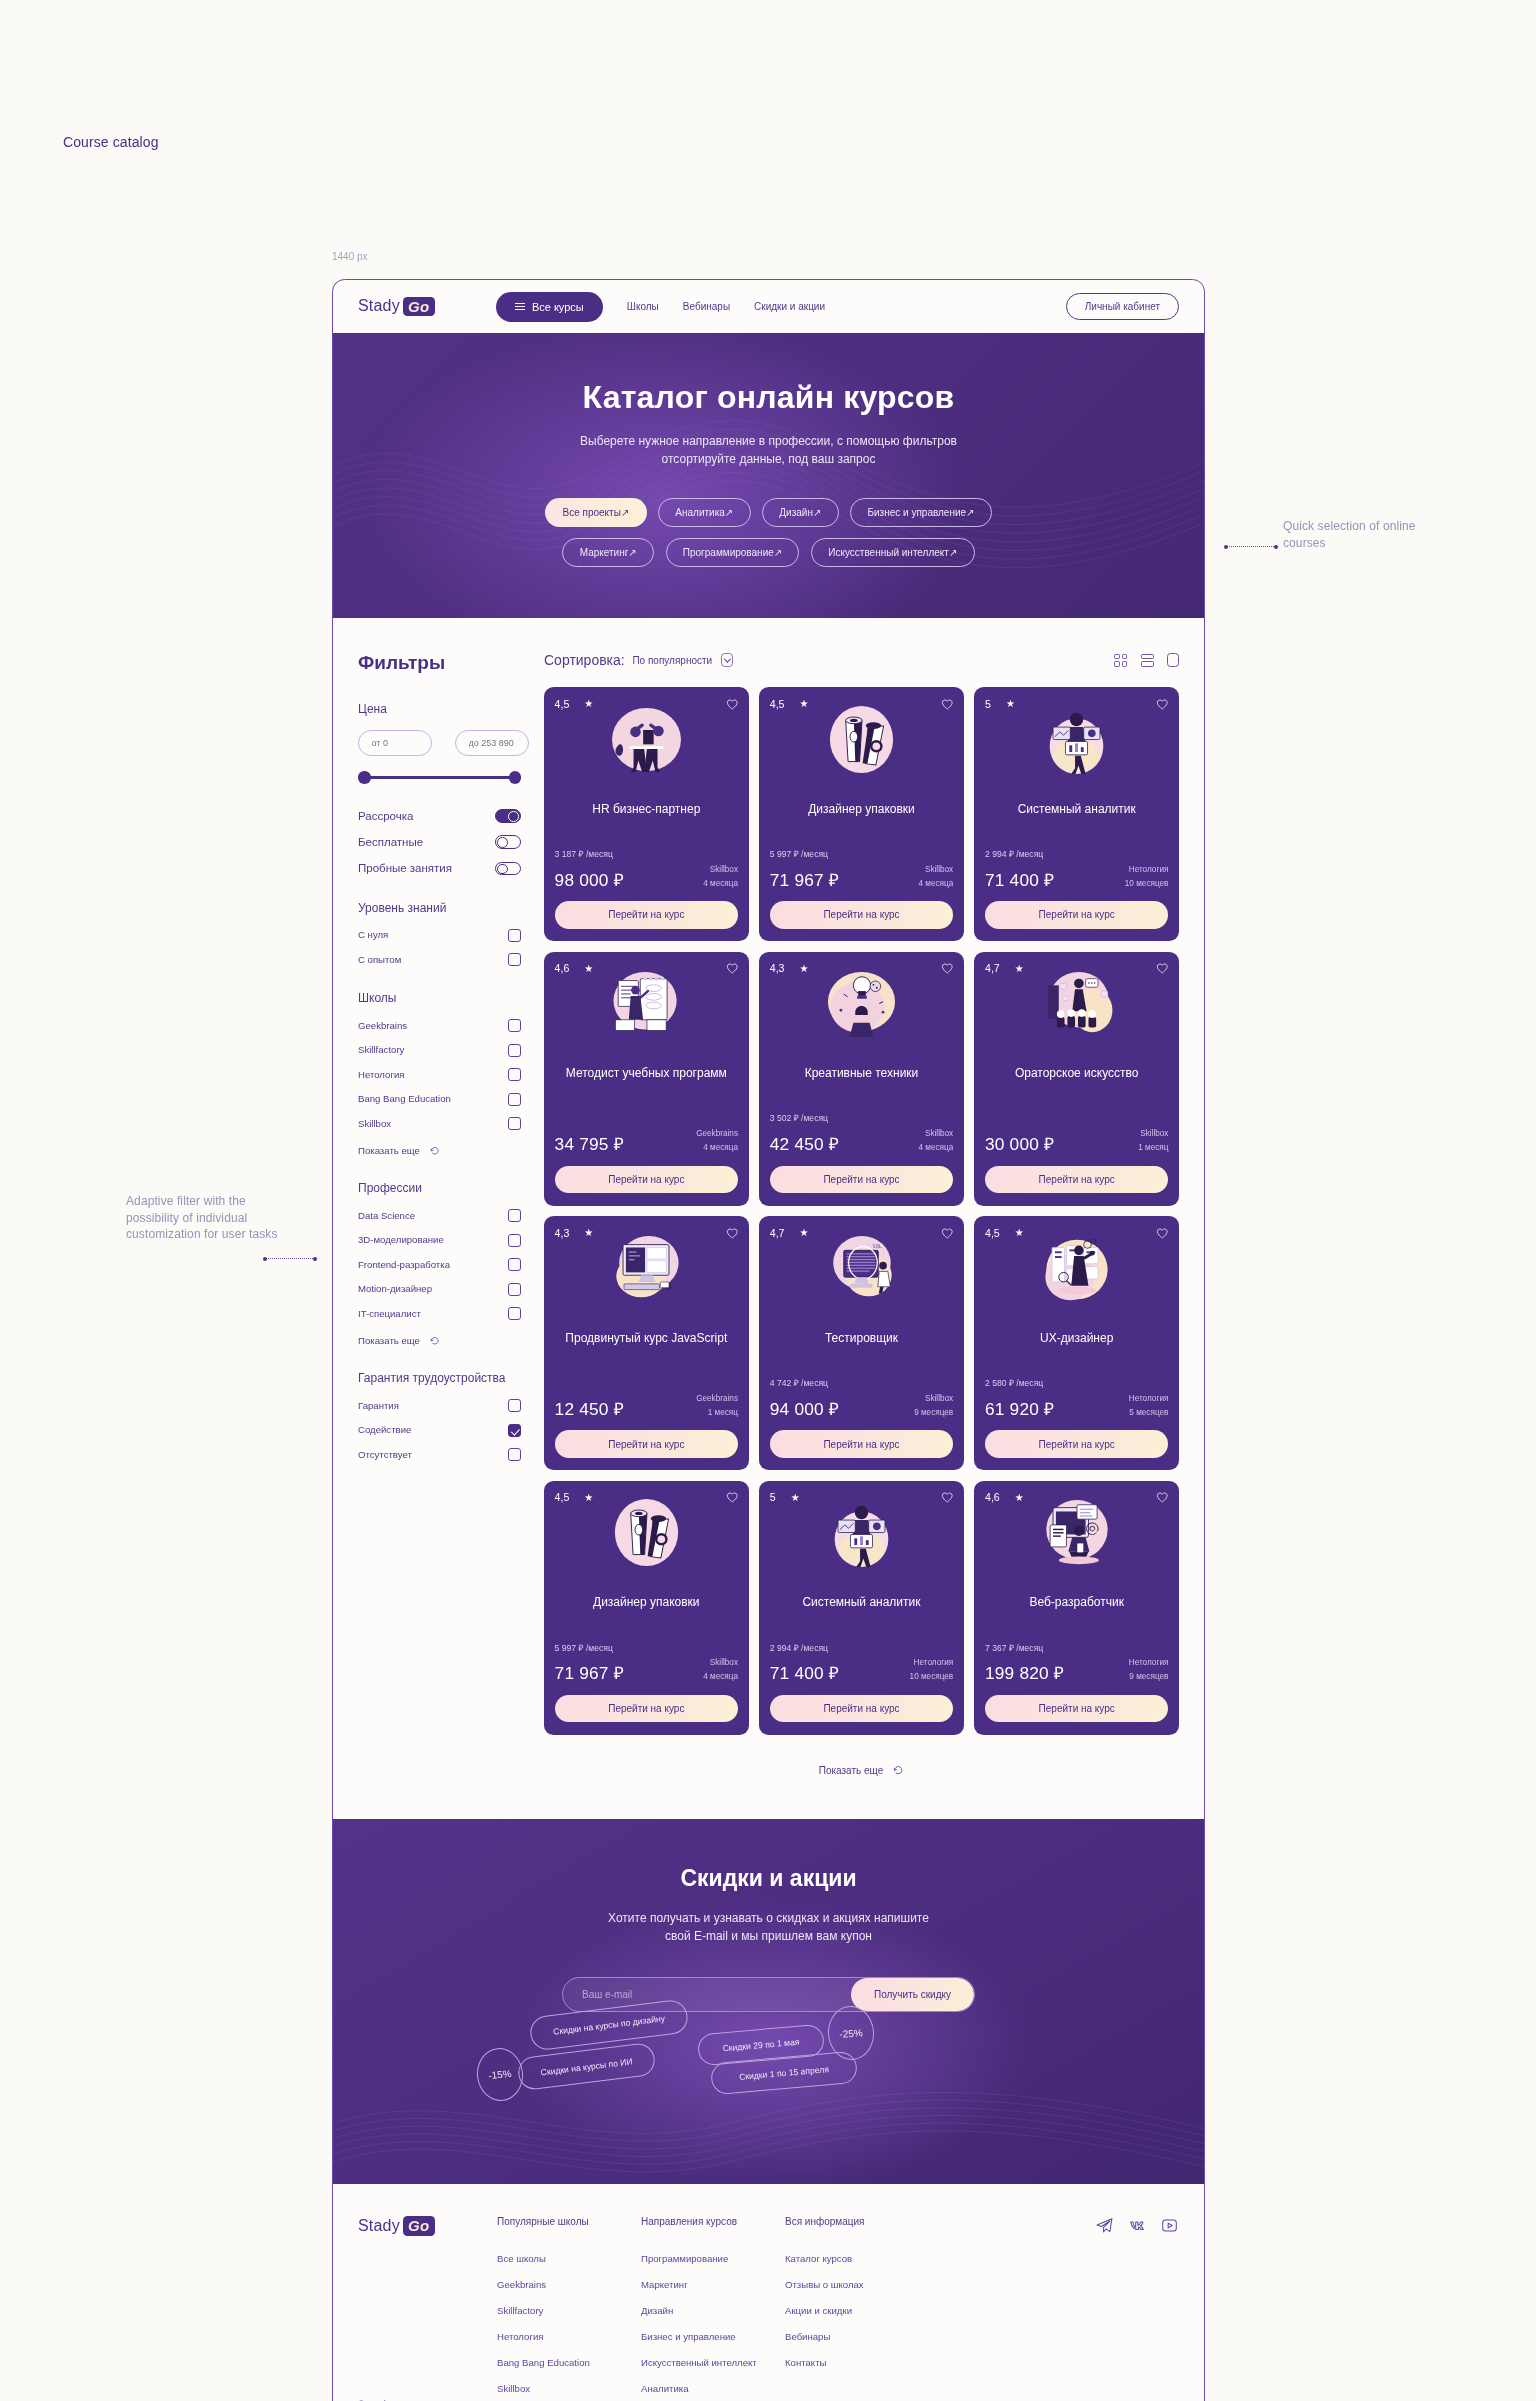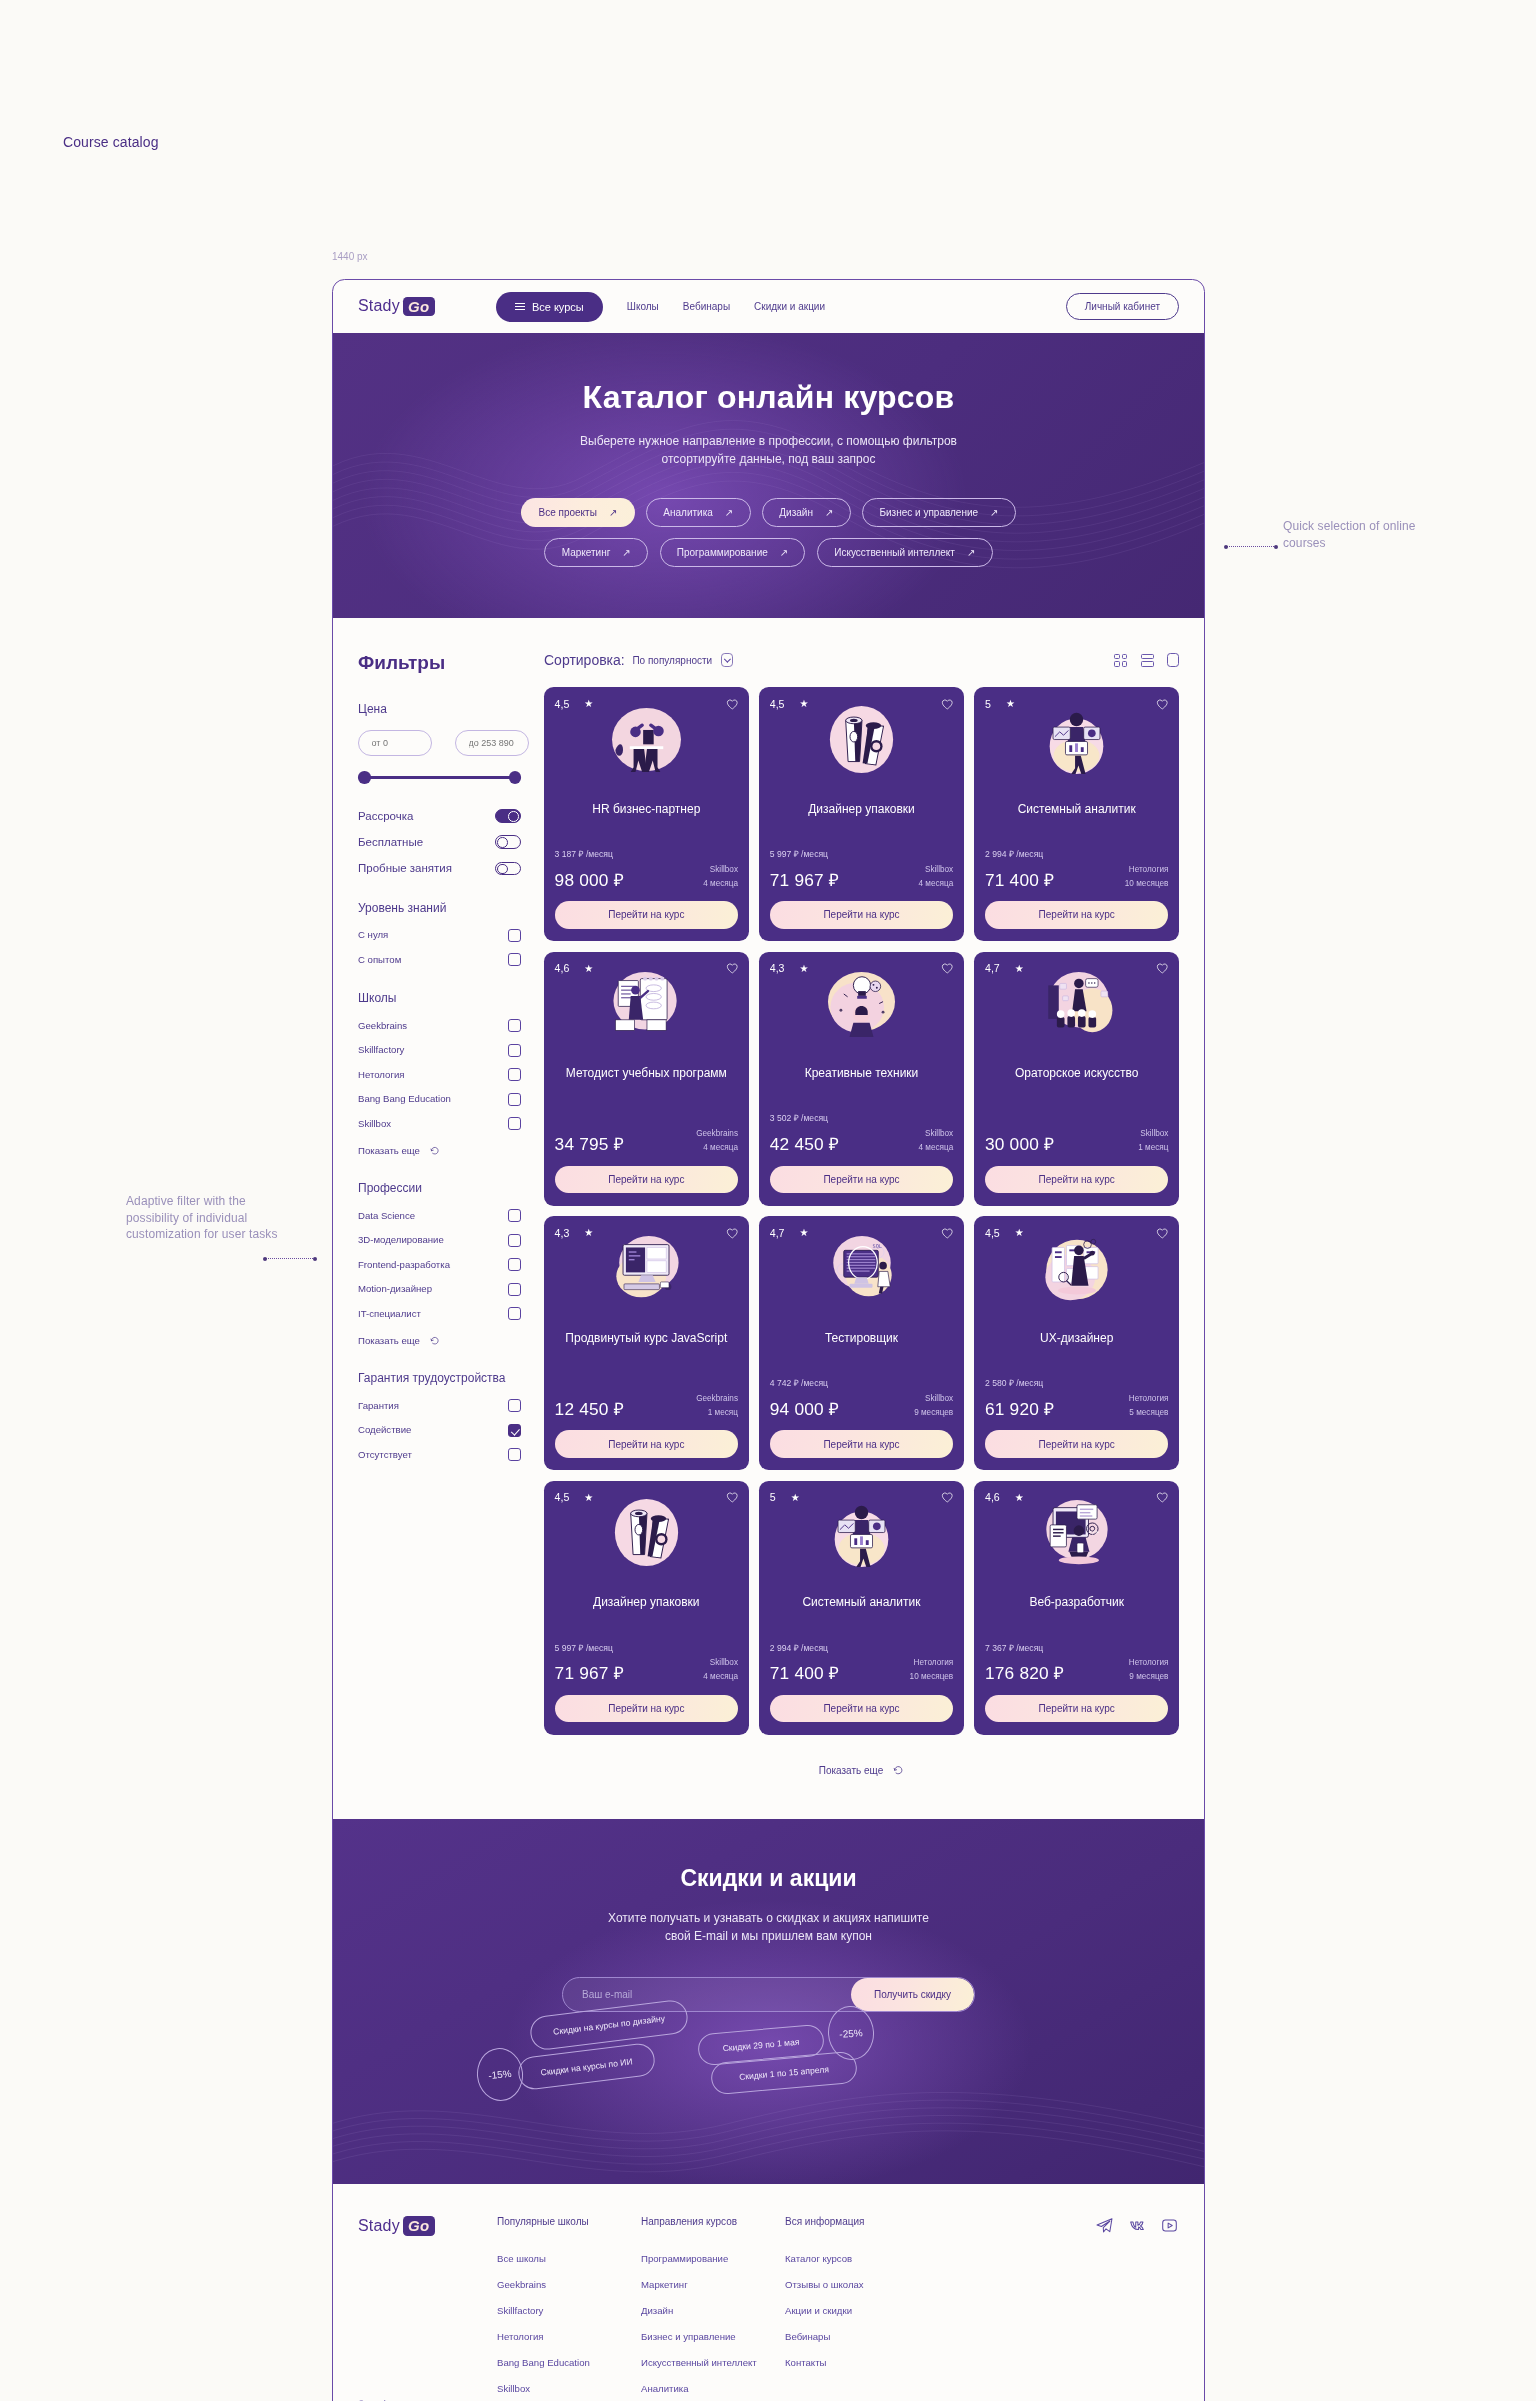--- a/index.html
+++ b/index.html
@@ -85,21 +85,21 @@
     position: relative; text-align: center; color: #fff;
     font-size: 32px; font-weight: 700; letter-spacing: 0.2px;
   }
   .hero p {
     position: relative; text-align: center; color: #ece6f7;
     font-size: 12px; line-height: 1.5; margin-top: 16.3px;
   }
   .chips { position: relative; margin-top: 30px; }
   .chip-row { display: flex; justify-content: center; gap: 11.5px; margin-bottom: 11.5px; }
   .chip {
-    display: inline-flex; align-items: center; gap: 12px;
+    display: inline-flex; align-items: center; gap: 0;
     border: 0.8px solid #cbb9e8; color: #efe9fb; background: transparent;
     border-radius: 14.4px; padding: 7.7px 16.3px; font-size: 10px; cursor: pointer;
   }
   .chip.active {
     background: linear-gradient(100deg,#fce5e3,#fdeddd 55%,#fbf0d9);
     color: #4a2e85; border-color: transparent;
   }
 
   
   .catalog { display: flex; padding: 34px 25px 43px; gap: 23px; background:#fdfcfa; }
@@ -999,21 +999,21 @@
                 <text x="120" y="82" font-size="12" fill="#fff" font-family="monospace">&lt;/&gt;</text>
                 <path d="M80 118h40l-6 14H86Z" fill="#2b1b4a"></path>
                 <ellipse cx="100" cy="136" rx="42" ry="8" fill="#f3c9d9"></ellipse>
                 <rect x="96" y="100" width="14" height="20" rx="3" fill="#fff" stroke="#2b1b4a" stroke-width="1.2"></rect>
               </svg>
             </div>
           <div class="card-title">Веб-разработчик</div>
           <div class="card-foot">
             <div class="permo">7 367 ₽ /месяц</div>
             <div class="priceline">
-                <div class="price">176 820 ₽</div>
+                <div class="price">199 820 ₽</div>
               <div class="meta">
                   <div>Нетология</div>
                   <div>9 месяцев</div>
                 </div>
               </div>
             <button class="cta">Перейти на курс</button>
           </div>
         </div>
 
       </div>

